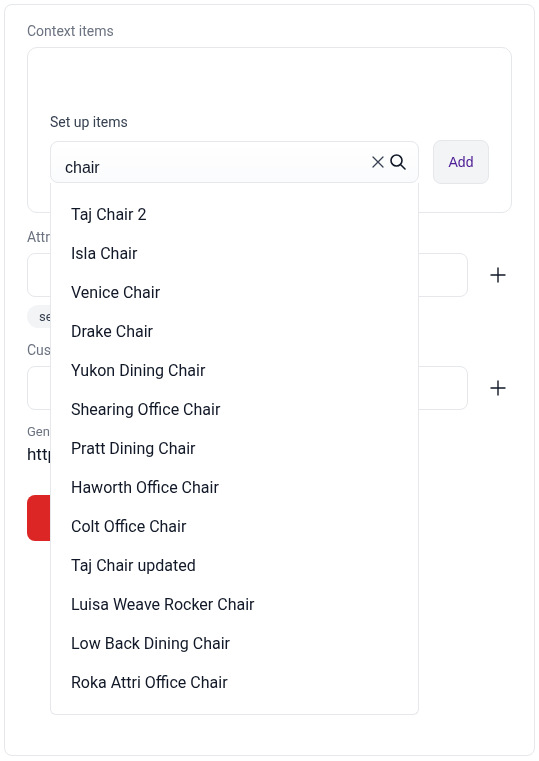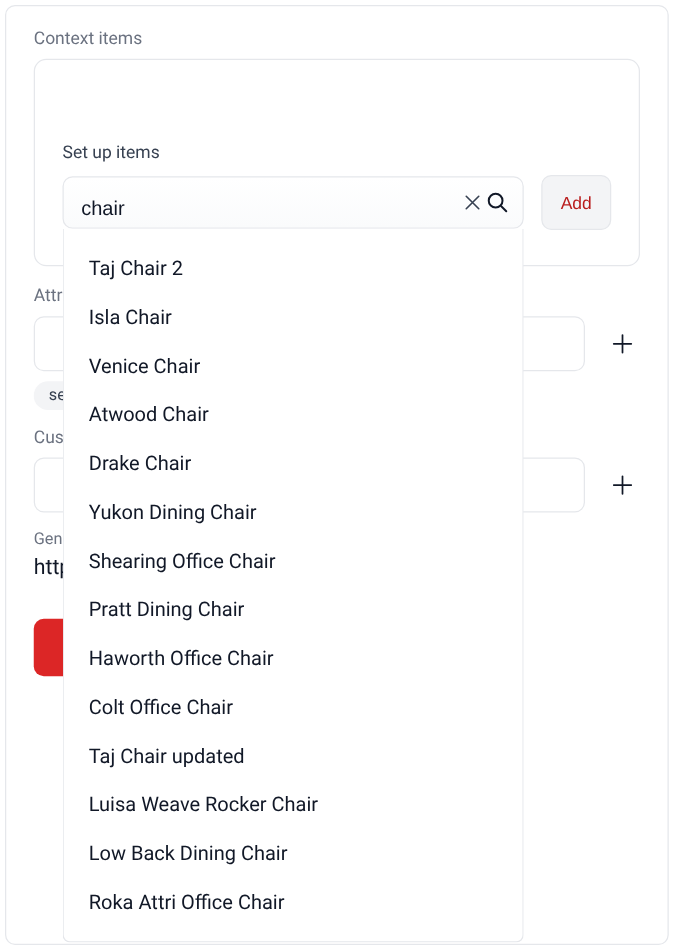--- a/index.html
+++ b/index.html
@@ -71,21 +71,21 @@
     justify-content: center;
     cursor: pointer;
     color: #374151;
   }
   .add-btn {
     width: 56px;
     height: 44px;
     border-radius: 8px;
     background: #f3f4f6;
     border: 1px solid #e5e7eb;
-    color: #b91c1c;
+    color: #4c1d95;
     font-size: 14px;
     cursor: pointer;
     font-weight: 500;
   }
   .dropdown {
     position: absolute;
     top: 42px;
     left: 0;
     right: 0;
     background: #fff;
@@ -185,21 +185,20 @@
             <svg width="20" height="20" viewBox="0 0 20 20">
                 <circle cx="8.5" cy="8.5" r="5.5" stroke="#111827" stroke-width="1.6" fill="none"></circle>
                 <path d="M13 13 L17 17" stroke="#111827" stroke-width="1.6" stroke-linecap="round"></path>
               </svg>
           </span>
         </div>
         <div class="dropdown" id="dropdown">
             <div class="dropdown-item">Taj Chair 2</div>
             <div class="dropdown-item">Isla Chair</div>
             <div class="dropdown-item">Venice Chair</div>
-            <div class="dropdown-item">Atwood Chair</div>
             <div class="dropdown-item">Drake Chair</div>
             <div class="dropdown-item">Yukon Dining Chair</div>
             <div class="dropdown-item">Shearing Office Chair</div>
             <div class="dropdown-item">Pratt Dining Chair</div>
             <div class="dropdown-item">Haworth Office Chair</div>
             <div class="dropdown-item">Colt Office Chair</div>
             <div class="dropdown-item">Taj Chair updated</div>
             <div class="dropdown-item">Luisa Weave Rocker Chair</div>
             <div class="dropdown-item">Low Back Dining Chair</div>
             <div class="dropdown-item">Roka Attri Office Chair</div>

